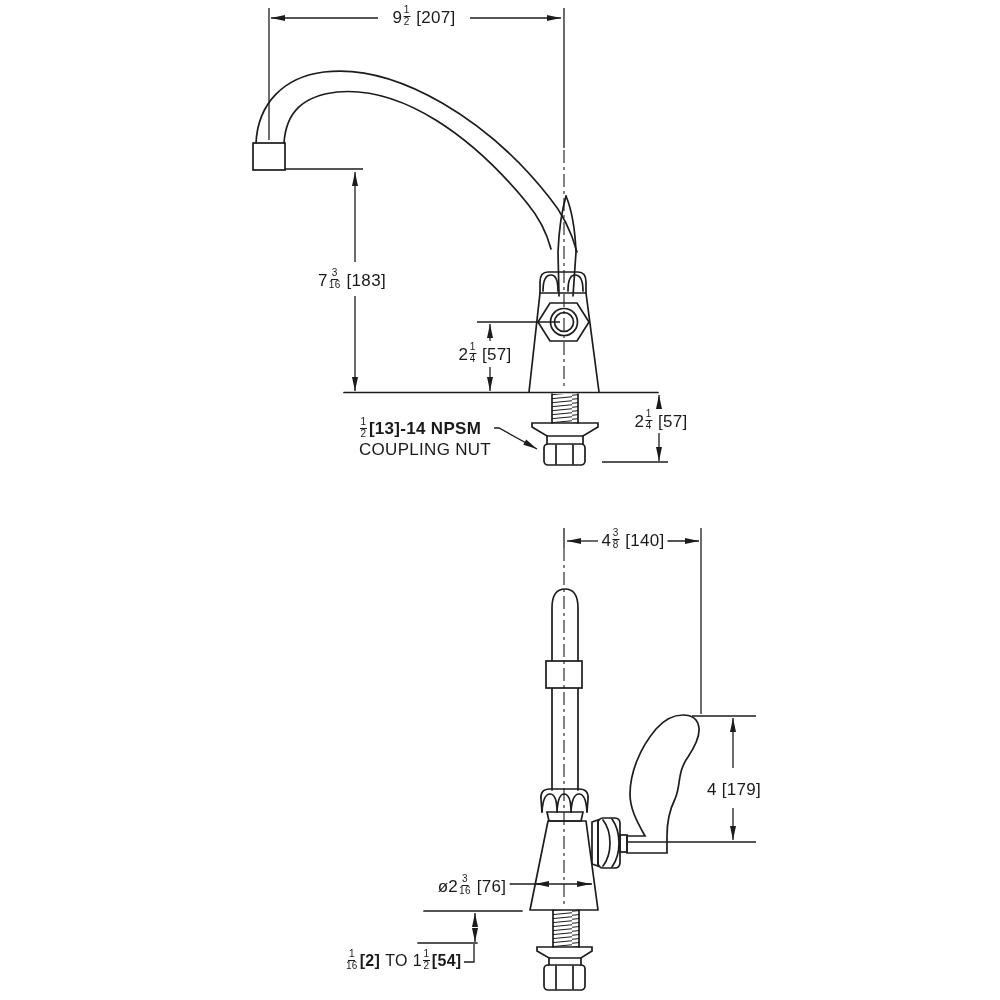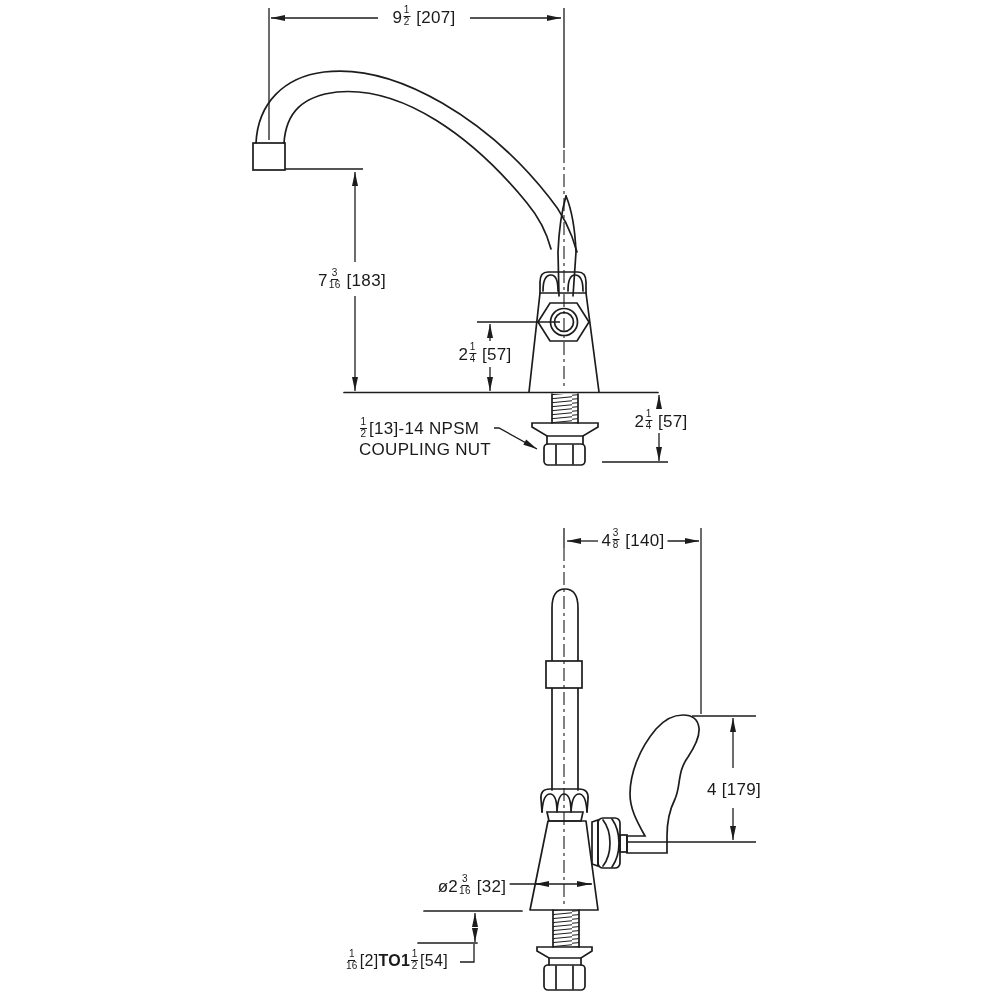--- a/index.html
+++ b/index.html
@@ -13,22 +13,22 @@
     background:#ffffff;padding:0 3px;font-size:17px;letter-spacing:0.3px;
     transform:translate(-50%,-50%);line-height:1;color:#1a1a1a;
   }
   .dim-label.anchor-left{transform:translate(0,-50%);}
   .note{flex-direction:column;align-items:flex-start;line-height:1.18;}
   .note .nline{display:flex;align-items:center;}
   .frac{display:inline-flex;flex-direction:column;align-items:center;
         font-size:10px;line-height:1.05;transform:translateY(-1px);margin:0 1px;}
   .frac .num{border-bottom:1.3px solid #1a1a1a;padding:0 0.5px;}
   .mm{margin-left:5px;}
-  .sp{font-weight:bold;}
-  .tight{margin-left:1px;}
+  .sp{margin-left:5px;}
+  .tight{margin-left:1px;font-weight:bold;}
 </style>
 </head>
 <body>
 
 <div id="canvas">
 
 <svg width="1000" height="1000" viewBox="0 0 1000 1000">
   <defs>
     <marker id="ar" markerUnits="userSpaceOnUse" markerWidth="16" markerHeight="8" viewBox="0 0 16 8" refX="15" refY="4" orient="auto">
       <path d="M1,1 L15,4 L1,7 Z" fill="#1c1c1c"></path>
@@ -218,21 +218,21 @@
       <span class="mm">[179]</span>
 </div>
 
 <div class="dim-label" style="left:472px;top:886px">
   <span>ø</span>
       <span>2</span>
       <span class="frac">
         <span class="num">3</span>
         <span class="den">16</span>
       </span>
-      <span class="mm">[32]</span>
+      <span class="mm">[76]</span>
 </div>
 
 <div class="dim-label anchor-left" style="left:342px;top:961px;font-size:16px">
   <span class="frac">
         <span class="num">1</span>
         <span class="den">16</span>
       </span>
       <span class="tight">[2]</span>
       <span class="sp">TO</span>
       <span class="sp">1</span>

